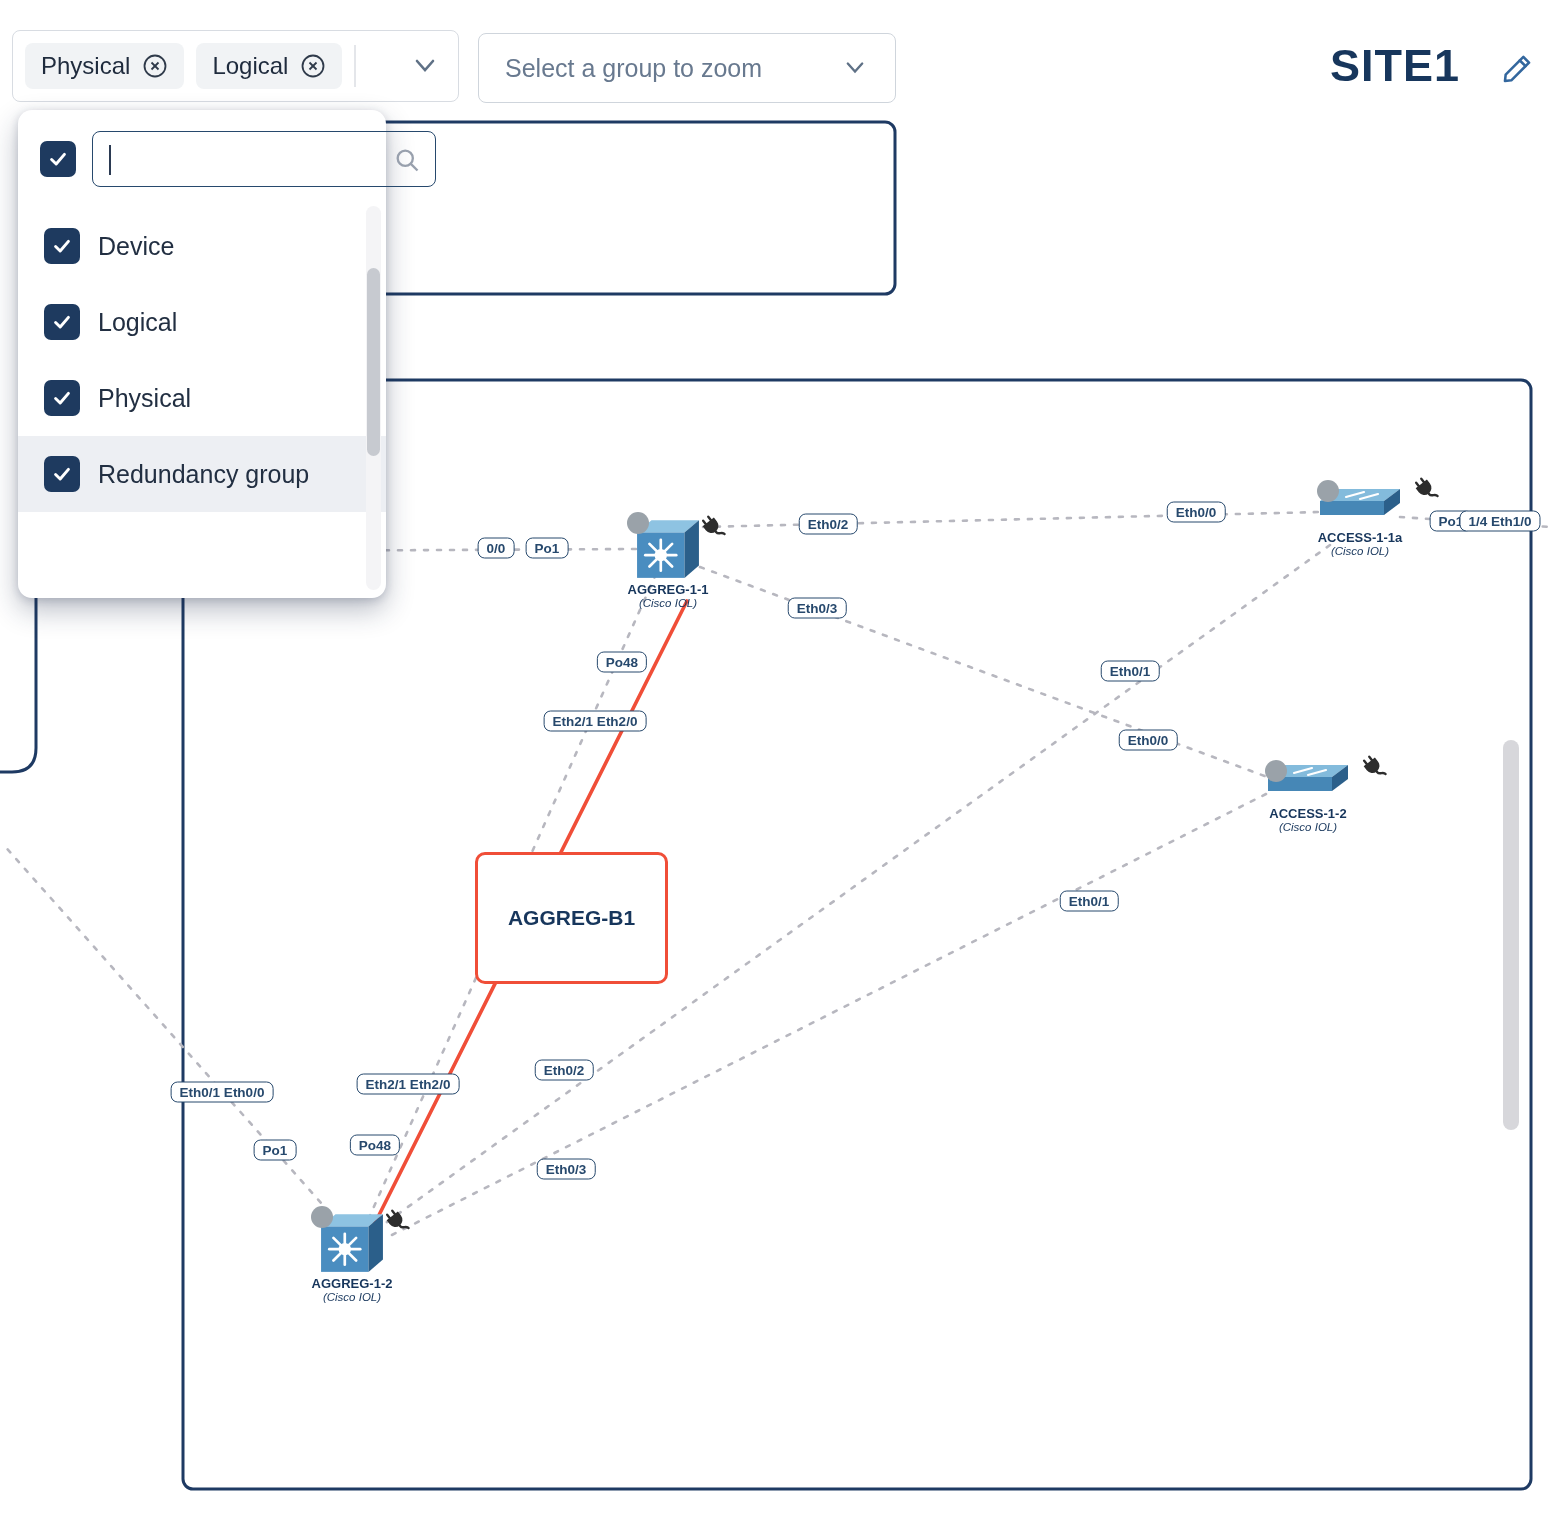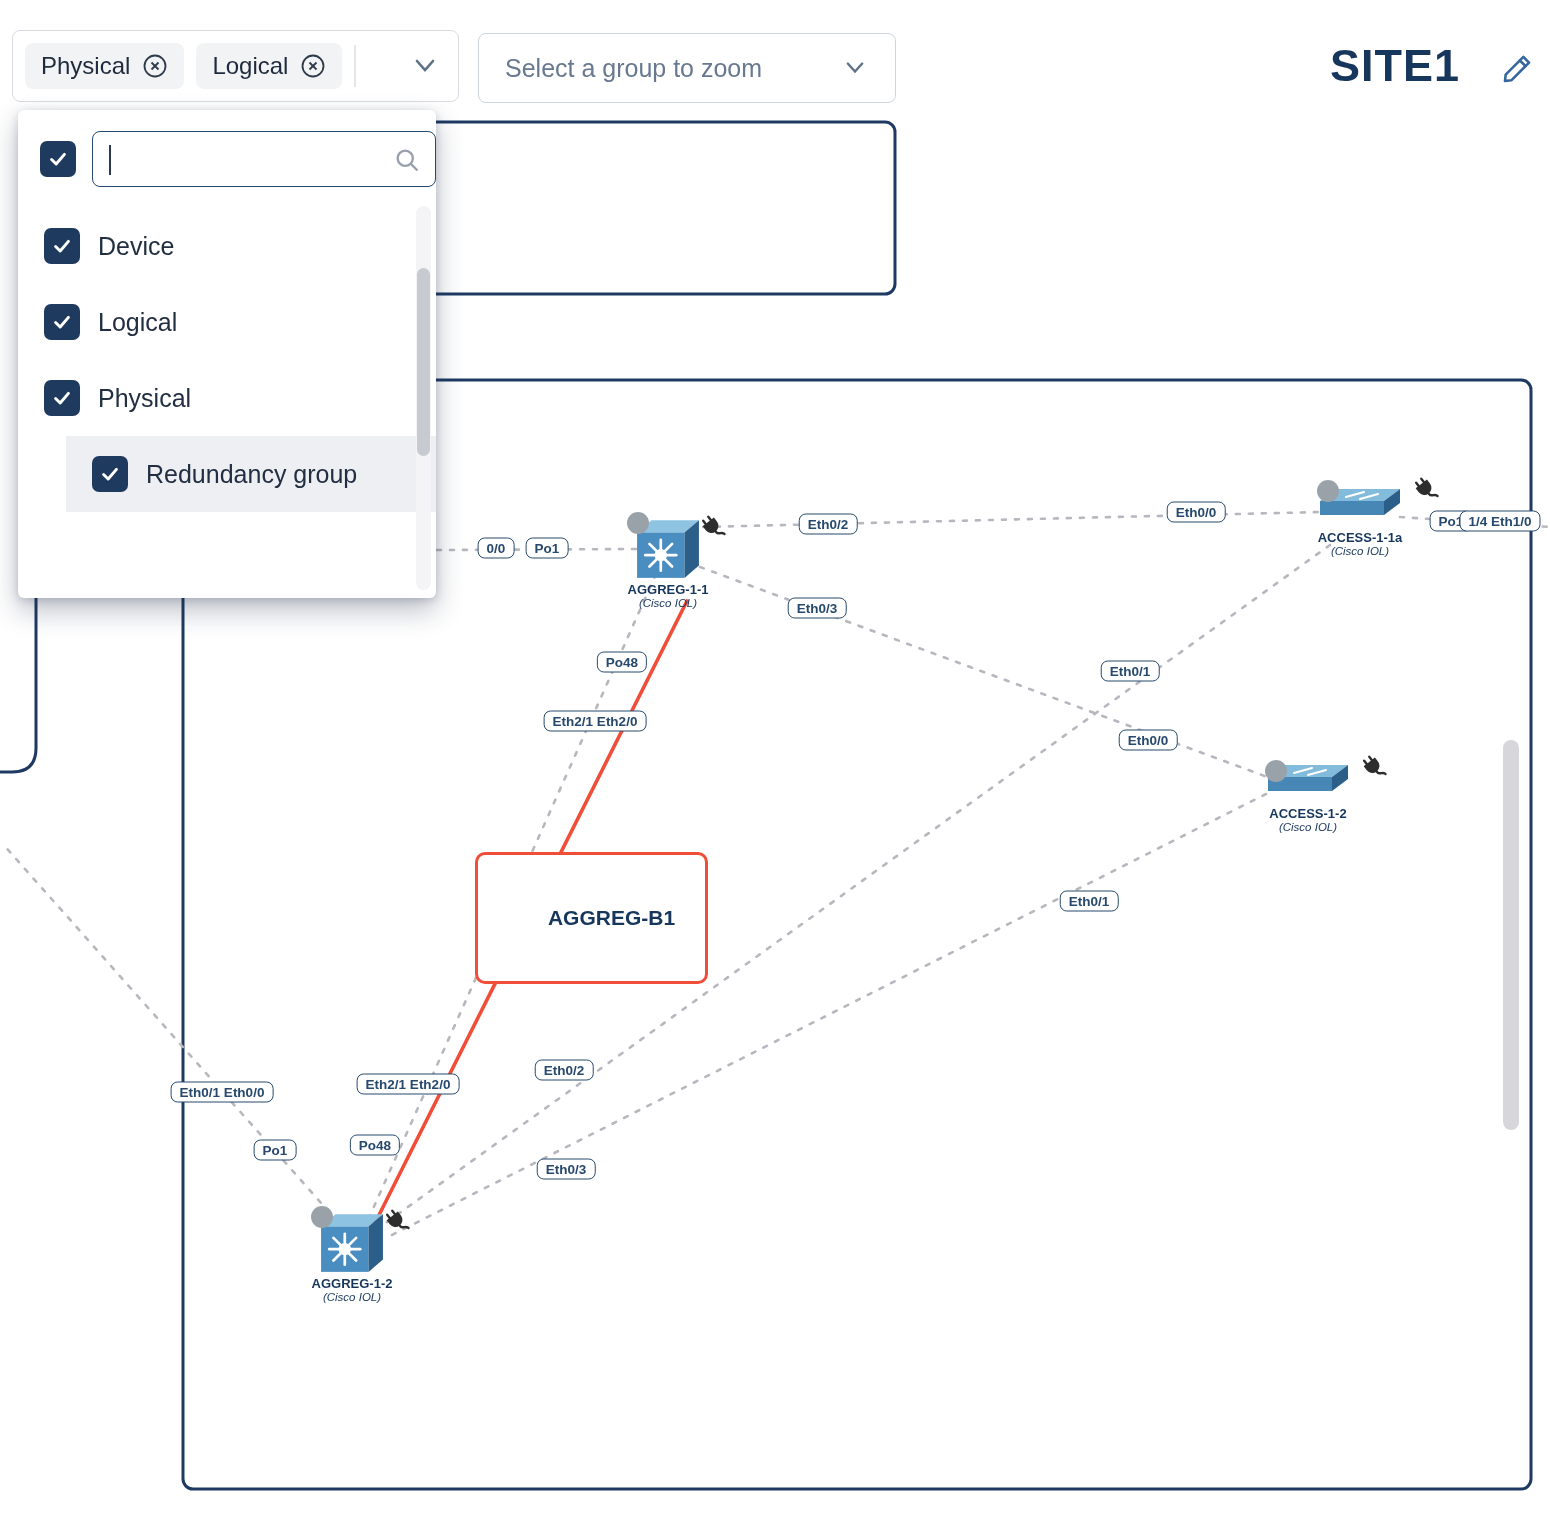--- a/index.html
+++ b/index.html
@@ -22,21 +22,21 @@
   .device{position:absolute;width:160px;transform:translate(-50%,0);display:flex;flex-direction:column;align-items:center;z-index:2;cursor:pointer;}
   .dot{position:absolute;width:22px;height:22px;border-radius:50%;background:#9aa2a9;}
   .plug{position:absolute;transform:rotate(-38deg);}
   .dev-host{font-weight:700;font-size:13px;color:#17365c;white-space:nowrap;}
   .dev-plat{font-style:italic;font-size:11.5px;color:#17365c;white-space:nowrap;}
   
   #redgroup{
     position:absolute;left:475px;top:852px;width:187px;height:126px;z-index:3;
     background:#fff;border:3px solid #f04e38;border-radius:10px;
     display:flex;align-items:center;justify-content:center;
-    font-size:21px;font-weight:700;color:#17365c;cursor:pointer;padding-left:40px;
+    font-size:21px;font-weight:700;color:#17365c;cursor:pointer;
   }
   
   .chipbar{
     position:absolute;left:12px;top:30px;width:447px;height:72px;z-index:5;
     background:#fff;border:1px solid #d8dce2;border-radius:8px;
     display:flex;align-items:center;padding:0 12px;gap:12px;box-sizing:border-box;
   }
   .chip{
     background:#f1f3f5;border-radius:8px;height:46px;display:flex;align-items:center;
     gap:12px;padding:0 16px;font-size:24px;color:#1f2b3d;cursor:pointer;
@@ -47,22 +47,22 @@
   .zoombar{
     position:absolute;left:478px;top:33px;width:418px;height:70px;z-index:5;
     background:#fff;border:1px solid #cfd5dc;border-radius:8px;box-sizing:border-box;
     display:flex;align-items:center;justify-content:space-between;padding:0 26px;
     font-size:25px;color:#68798f;cursor:pointer;
   }
   .site-title{position:absolute;left:1318px;top:40px;font-size:45px;font-weight:800;color:#17365c;z-index:5;letter-spacing:1px;margin-left:12px;}
   .edit-btn{position:absolute;left:1500px;top:52px;z-index:5;cursor:pointer;}
   
   #filter-panel{
-    position:absolute;left:18px;top:110px;width:418px;height:488px;z-index:10;
-    background:#fff;border-radius:6px;box-sizing:border-box;padding:20px 0 10px;
+    position:absolute;left:18px;top:110px;width:368px;height:488px;z-index:10;
+    background:#fff;border-radius:14px;box-sizing:border-box;padding:20px 0 10px;
     box-shadow:0 12px 28px rgba(25,40,70,.30), 0 2px 8px rgba(25,40,70,.18);
   }
   .search-row{display:flex;align-items:center;margin:0 18px 0 22px;gap:16px;height:58px;}
   .cbx{
     flex:none;width:36px;height:36px;border-radius:7px;background:#1e3a5f;
     display:flex;align-items:center;justify-content:center;cursor:pointer;
   }
   .search-box{
     position:relative;flex:1;height:56px;border:1.6px solid #27496d;border-radius:8px;
     display:flex;align-items:center;padding:0 14px;box-sizing:border-box;
@@ -71,21 +71,21 @@
     border:none;outline:none;flex:1;font-size:24px;color:#1f2b3d;background:transparent;
     font-family:"Liberation Sans", sans-serif;
   }
   .caret{position:absolute;left:16px;top:13px;width:2px;height:30px;background:#2b3a52;}
   .mag{position:absolute;right:14px;top:14px;}
   .f-list{margin-top:20px;}
   .f-item{
     display:flex;align-items:center;gap:18px;height:76px;padding-left:26px;
     font-size:25px;color:#222f42;cursor:pointer;
   }
-  .f-item.hl{background:#edeff3;margin-left:48px;}
+  .f-item.hl{background:#edeff3;}
   .p-track{position:absolute;right:5px;top:96px;width:15px;height:384px;background:#f4f4f6;border-radius:8px;}
   .p-thumb{position:absolute;left:1px;top:62px;width:13px;height:188px;background:#c7cad0;border-radius:7px;cursor:pointer;}
   
   #canvas-scroll{
     position:absolute;left:1503px;top:740px;width:16px;height:390px;z-index:4;
     background:#d7d7db;border-radius:8px;cursor:pointer;
   }
 </style>
 </head>
 <body>

